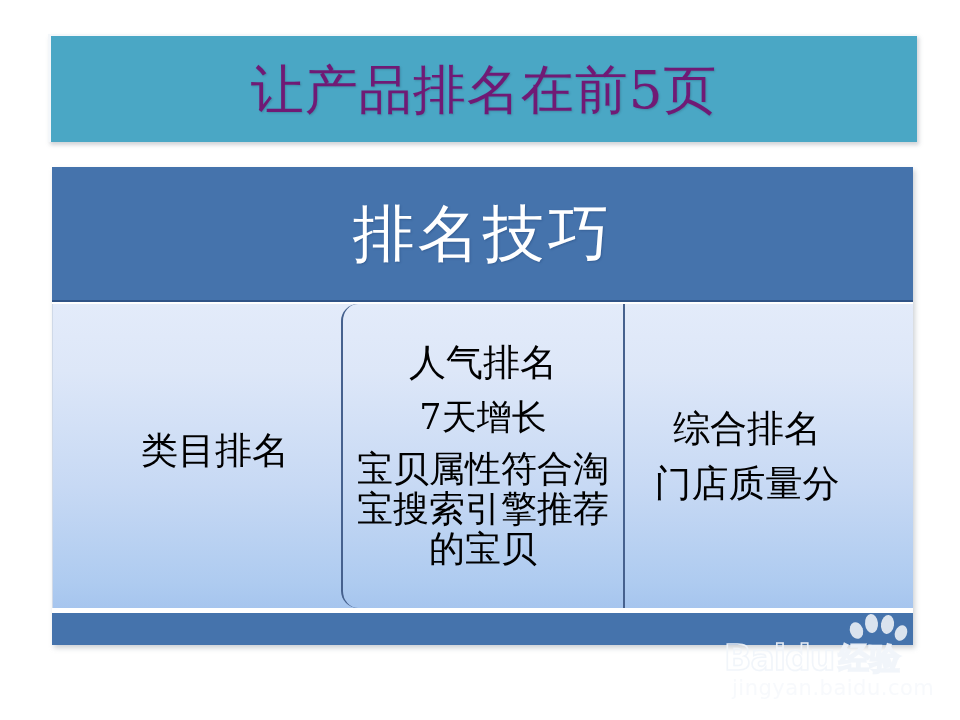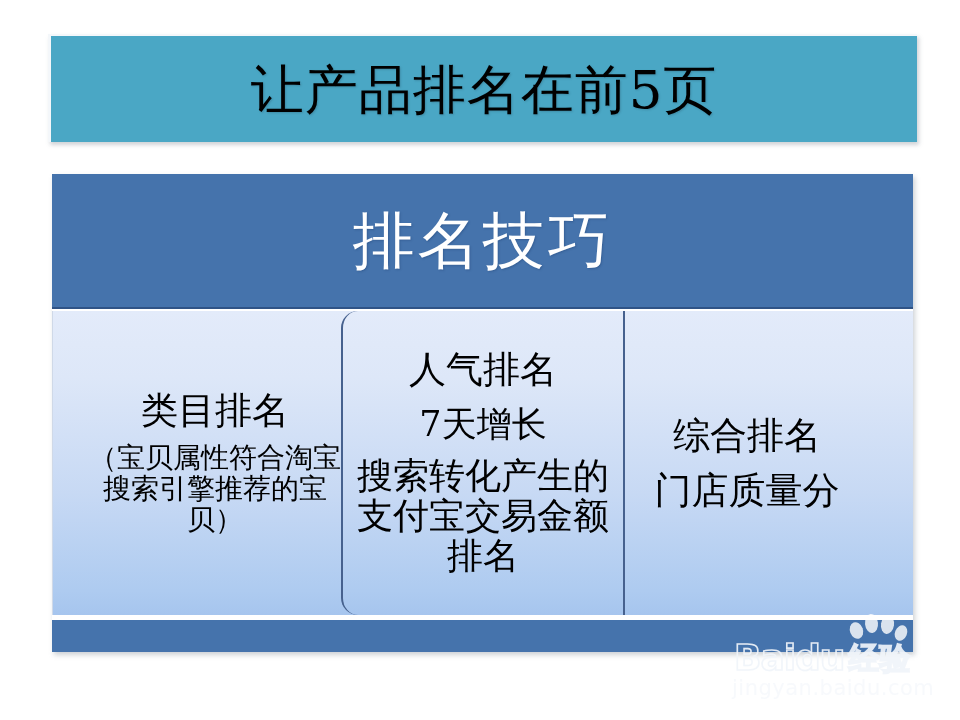--- a/index.html
+++ b/index.html
@@ -34,34 +34,34 @@
     background: #4aa7c5;
     box-sizing: border-box;
     border-left: 3px solid #f4f7fa;
     border-top: 2px solid #f4f7fa;
     box-shadow: 2px 3px 4px rgba(120,130,140,0.35);
     display: flex;
     align-items: center;
     justify-content: center;
   }
   #title-text {
-    color: #000000;
+    color: #701a75;
     font-size: 53px;
     line-height: 1;
     letter-spacing: 1px;
     font-family: "DejaVu Serif", "Liberation Serif", serif;
     white-space: nowrap;
     text-shadow: 1px 1px 2px rgba(40,80,100,0.30);
   }
 
   
   #rank-table {
     position: absolute;
     left: 52px;
-    top: 174px;
+    top: 167px;
     width: 861px;
     height: 478px;
     box-shadow: 2px 3px 5px rgba(130,140,150,0.40);
   }
 
   #table-header {
     position: absolute;
     left: 0; top: 0;
     width: 100%;
     height: 135px;
@@ -162,21 +162,21 @@
     position: absolute;
     background: rgba(255,255,255,0.80);
     border-radius: 50%;
   }
   #toe-1 { left: 4px;  top: 10px; width: 13px; height: 17px; transform: rotate(-20deg); }
   #toe-2 { left: 19px; top: 2px;  width: 13px; height: 19px; transform: rotate(-6deg); }
   #toe-3 { left: 35px; top: 3px;  width: 13px; height: 19px; transform: rotate(8deg); }
   #toe-4 { left: 49px; top: 13px; width: 12px; height: 16px; transform: rotate(22deg); }
   #wm-logo-row {
     position: absolute;
-    left: 16px;
+    left: 6px;
     top: 26px;
     width: 222px;
     height: 40px;
     display: flex;
     align-items: center;
   }
   #wm-baidu {
     font-family: "DejaVu Sans", "Liberation Sans", sans-serif;
     font-size: 36px;
     font-weight: bold;
@@ -217,27 +217,26 @@
   <div id="rank-table">
 
     <div id="table-header">
       <div id="table-header-text">排名技巧</div>
     </div>
 
     <div id="table-body">
 
       <div class="cell" id="cell-1">
         <div class="line" id="c1-title">类目排名</div>
-        <div class="line-wrap" id="c1-note">（宝贝属性符合淘宝搜索引擎推荐的宝贝）</div>
       </div>
 
       <div class="cell" id="cell-2">
         <div class="line" id="c2-l1">人气排名</div>
         <div class="line" id="c2-l2">7天增长</div>
-        <div class="line-wrap" id="c2-l3">搜索转化产生的支付宝交易金额排名</div>
+        <div class="line-wrap" id="c2-l3">宝贝属性符合淘宝搜索引擎推荐的宝贝</div>
       </div>
 
       <div class="cell" id="cell-3">
         <div class="line" id="c3-l1">综合排名</div>
         <div class="line" id="c3-l3">门店质量分</div>
       </div>
 
     </div>
 
     <div id="table-footer"></div>

